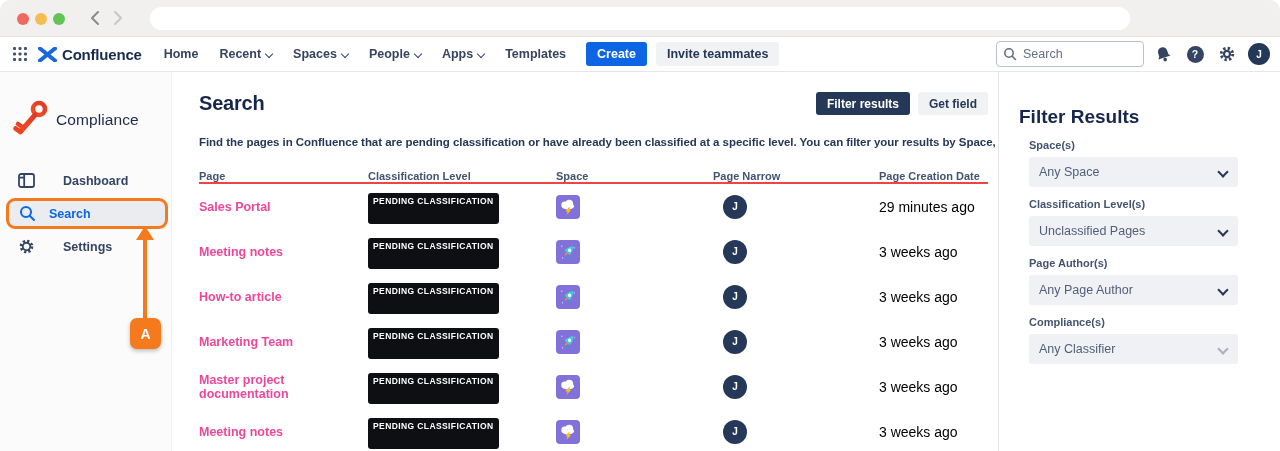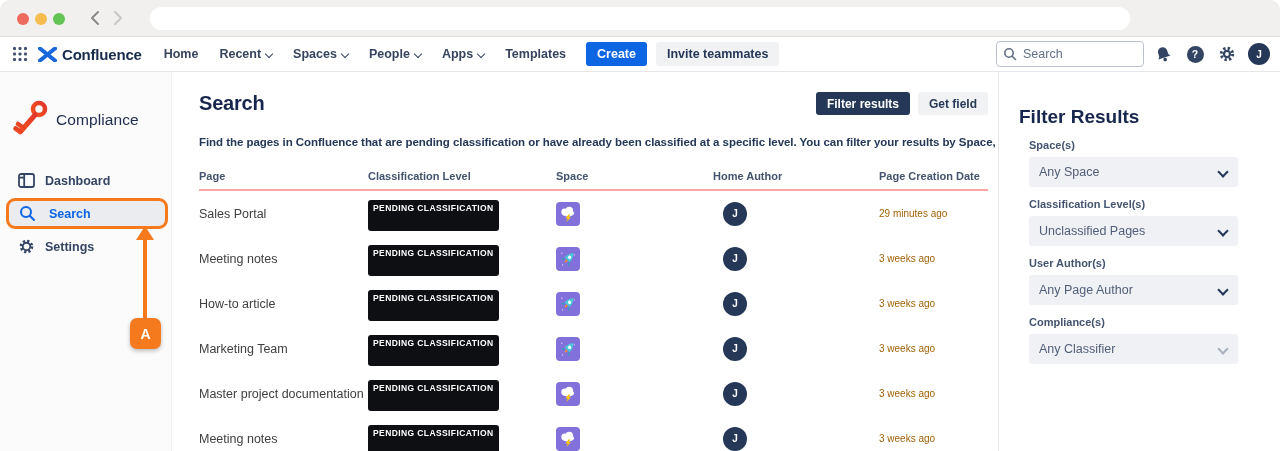--- a/index.html
+++ b/index.html
@@ -34,51 +34,51 @@
   .icon-btn { width:26px; height:26px; margin-left:6px; display:flex; align-items:center; justify-content:center; cursor:pointer; }
   .help-circle { width:17px; height:17px; border-radius:50%; background:#344563; color:#fff; font-size:10.5px; font-weight:bold; display:flex; align-items:center; justify-content:center; }
   .avatar-nav { width:22px; height:22px; border-radius:50%; background:#253858; color:#fff; font-size:10px; font-weight:bold; display:flex; align-items:center; justify-content:center; margin-left:8px; }
 
   
   .shell { position:absolute; left:0; top:72px; width:1280px; height:379px; background:#fff; }
   .sidebar { position:absolute; left:0; top:0; width:172px; height:379px; background:#fbfbfc; border-right:1px solid #eeeff2; }
   .logo-row { display:flex; align-items:center; gap:6px; padding:26px 0 0 12px; }
   .app-name { font-size:15.5px; color:#1d2b4c; letter-spacing:0.1px; }
   .side-nav { margin-top:22px; }
-  .side-item { display:flex; align-items:center; gap:10px; height:33px; padding-left:18px; font-size:12.5px; font-weight:bold; color:#344563; cursor:pointer; }
+  .side-item { display:flex; align-items:center; gap:28px; height:33px; padding-left:18px; font-size:12.5px; font-weight:bold; color:#344563; cursor:pointer; }
   .side-item.active-wrap { padding-left:0; }
   .active-box { margin:3px 2px 3px 6px; width:162px; height:31px; border:3px solid #f5791d; border-radius:9px; background:#ebecf0; display:flex; align-items:center; gap:13px; padding-left:10px; }
   .active-box .lbl { color:#0c66e4; font-size:12.5px; font-weight:bold; }
 
   
   .anno-line { position:absolute; left:143px; top:166px; width:4px; height:82px; background:#f5791d; }
   .anno-head { position:absolute; left:136px; top:154px; width:0; height:0; border-left:9px solid transparent; border-right:9px solid transparent; border-bottom:14px solid #f5791d; }
   .anno-box { position:absolute; left:130px; top:246px; width:31px; height:31px; background:#f5791d; border-radius:7px; color:#fff; font-size:14px; font-weight:bold; display:flex; align-items:center; justify-content:center; box-shadow:0 2px 4px rgba(0,0,0,0.25); }
 
   
   .main { position:absolute; left:173px; top:0; width:825px; height:379px; background:#fff; padding:20px 10px 0 26px; }
   .main-head { display:flex; align-items:flex-start; justify-content:space-between; }
   .page-title { font-size:20px; font-weight:bold; color:#17264c; letter-spacing:-0.2px; }
   .head-btns { display:flex; gap:8px; }
   .btn-dark { height:23px; padding:0 11px; background:#253858; color:#fff; border:none; border-radius:3px; font-size:12px; font-weight:bold; font-family:inherit; cursor:pointer; }
   .btn-lite { height:23px; padding:0 11px; background:#f1f2f4; color:#253858; border:none; border-radius:3px; font-size:12px; font-weight:bold; font-family:inherit; cursor:pointer; }
   .page-desc { margin-top:21px; font-size:11.5px; font-weight:bold; color:#243858; white-space:nowrap; letter-spacing:-0.05px; }
 
   .grid-cols { display:grid; grid-template-columns:169px 188px 157px 166px 1fr; align-items:center; }
-  .thead { margin-top:22px; padding-bottom:7px; border-bottom:2px solid #fca5a5; }
+  .thead { margin-top:22px; border-bottom:2px solid #ef4444; }
   .th { font-size:11px; font-weight:bold; color:#44546f; }
   .trow { height:45px; }
-  .page-link { font-size:12.5px; font-weight:normal; color:#404040; cursor:pointer; }
+  .page-link { font-size:12.5px; font-weight:bold; color:#ec4899; cursor:pointer; }
   .badge { display:inline-block; background:#0d0f12; color:#fff; font-size:8.5px; font-weight:bold; letter-spacing:0.4px; padding:3px 5px 18px; border-radius:3px; }
   .tile { width:24px; height:24px; border-radius:4px; background:#8270db; display:flex; align-items:center; justify-content:center; overflow:hidden; }
   .tile svg { display:none; }
   .tile.icon-storm svg.storm { display:block; }
   .tile.icon-rocket svg.rocket { display:block; }
   .avatar-cell { margin-left:10px; width:24px; height:24px; border-radius:50%; background:#253858; color:#fff; font-size:10px; font-weight:bold; display:flex; align-items:center; justify-content:center; }
-  .date-cell { font-size:10px; color:#a16207; }
+  .date-cell { font-size:14px; color:#000000; }
 
   
   .fpanel { position:absolute; left:998px; top:0; width:282px; height:379px; background:#fff; border-left:1px solid #e4e6ea; padding:34px 20px 0 20px; }
   .fp-title { font-size:19px; font-weight:bold; color:#17264c; }
   .fp-desc { margin-top:11px; font-size:12.5px; color:#243858; line-height:1.45; }
   .field { margin-top:11px; margin-left:10px; }
   .field-label { font-size:11px; font-weight:bold; color:#44546f; }
   .select { position:relative; margin-top:6px; width:209px; height:30px; background:#f0f1f4; border-radius:3px; display:flex; align-items:center; padding-left:10px; font-size:12.5px; color:#505f79; cursor:pointer; }
   .select .chev2 { position:absolute; right:12px; top:11px; width:8px; height:8px; }
   .select .chev2::after { content:""; position:absolute; left:1px; top:0; width:6px; height:6px; border-right:2px solid #243858; border-bottom:2px solid #243858; transform:rotate(45deg); }
@@ -241,21 +241,21 @@
         <button class="btn-dark">Filter results</button>
         <button class="btn-lite">Get field</button>
       </div>
     </div>
     <div class="page-desc">Find the pages in Confluence that are pending classification or have already been classified at a specific level. You can filter your results by Space, Level or User.</div>
 
     <div class="grid-cols thead">
         <div class="th">Page</div>
         <div class="th">Classification Level</div>
         <div class="th">Space</div>
-        <div class="th">Home Author</div>
+        <div class="th">Page Narrow</div>
         <div class="th">Page Creation Date</div>
       </div>
     <div>
         <div class="grid-cols trow">
     <span class="page-link">Sales Portal</span>
     <span><span class="badge">PENDING CLASSIFICATION</span></span>
     <span>
       <span class="tile icon-storm">
         <svg class="storm" width="20" height="20" viewBox="0 0 24 24">
           <circle cx="8" cy="9.5" r="4" fill="#fff"></circle>
@@ -398,21 +398,21 @@
     </div>
   </div>
         <div class="field">
     <div class="field-label">Classification Level(s)</div>
     <div class="select">
       <span>Unclassified Pages</span>
       <span class="chev2"></span>
     </div>
   </div>
         <div class="field">
-    <div class="field-label">User Author(s)</div>
+    <div class="field-label">Page Author(s)</div>
     <div class="select">
       <span>Any Page Author</span>
       <span class="chev2"></span>
     </div>
   </div>
         <div class="field">
     <div class="field-label">Compliance(s)</div>
     <div class="select muted">
       <span>Any Classifier</span>
       <span class="chev2"></span>

